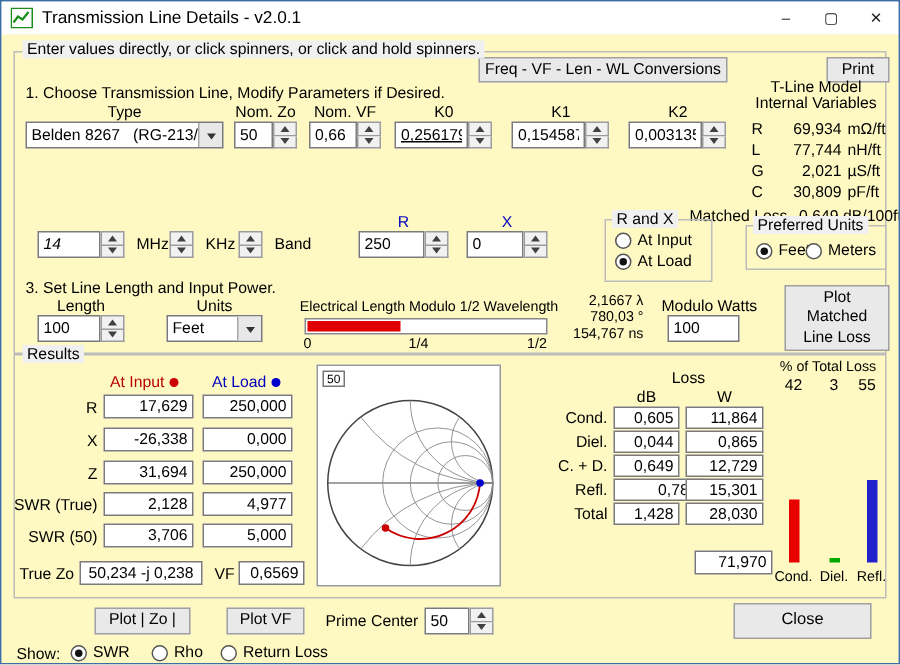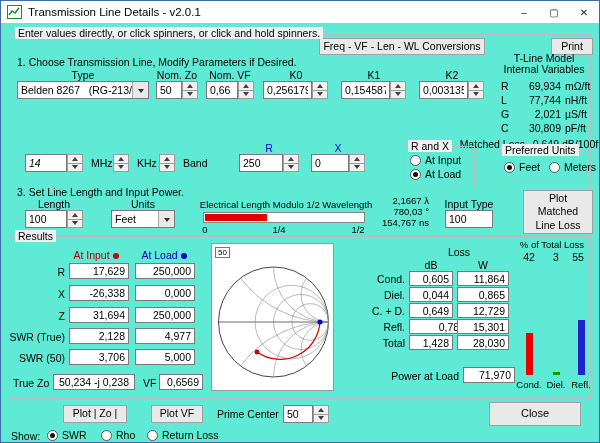--- a/index.html
+++ b/index.html
@@ -4,21 +4,21 @@
 <style>
   *{margin:0;padding:0;box-sizing:border-box}
   body{margin:0;background:#ffffff}
   .win{position:relative;width:600px;height:443px;border:1px solid #3a6ea5;background:#f0f0f0;
        font-family:"Liberation Sans",sans-serif;font-size:10.5px;color:#000;overflow:hidden}
   .titlebar{position:absolute;top:0;left:0;right:0;height:22px;background:#fff;display:flex;align-items:center}
   .app-icon{width:15px;height:14px;margin-left:6px;flex:none}
   .title{margin-left:6px;font-size:11.5px;white-space:nowrap}
   .capbtns{margin-left:auto;display:flex;height:100%}
   .capbtn{width:30px;display:flex;align-items:center;justify-content:center;font-size:10px;color:#222}
-  .client{position:absolute;top:22px;left:0;right:0;bottom:0;background:#5eead4}
+  .client{position:absolute;top:22px;left:0;right:0;bottom:0;background:#fef9c3}
   .grp{position:absolute;border:1px solid #bcbcbc}
   .cap{position:absolute;background:#f0f0f0;padding:0 3px;white-space:nowrap;z-index:2}
   .lbl{position:absolute;white-space:nowrap}
   .ctr{text-align:center}
   .rt{text-align:right}
   .sm{font-size:9.5px}
   .blue{color:#0000bb}
   .red{color:#b80000}
   .inp{position:absolute;height:18px;border:1px solid #7a7a7a;background:#fff;padding:1px 3px;
        font-family:"Liberation Sans",sans-serif;font-size:10.5px;color:#000}
@@ -90,21 +90,21 @@
     <input class="inp" style="left: 155px; top: 58px; width: 26px;" value="50">
     <span class="spin" style="left:181px;top:58px">
         <b class="u"></b>
         <b class="d"></b>
       </span>
     <input class="inp" style="left: 205px; top: 58px; width: 32px;" value="0,66">
     <span class="spin" style="left:237px;top:58px">
         <b class="u"></b>
         <b class="d"></b>
       </span>
-    <input class="inp" style="left: 262px; top: 58px; width: 49px;" value="0,256179">
+    <input class="inp" style="left: 262px; top: 58px; width: 49px; text-decoration: underline;" value="0,256179">
     <span class="spin" style="left:311px;top:58px">
         <b class="u"></b>
         <b class="d"></b>
       </span>
     <input class="inp" style="left: 340px; top: 58px; width: 49px;" value="0,154587">
     <span class="spin" style="left:389px;top:58px">
         <b class="u"></b>
         <b class="d"></b>
       </span>
     <input class="inp" style="left: 418px; top: 58px; width: 49px;" value="0,003135">
@@ -132,21 +132,21 @@
     <div class="lbl rt" style="left:436px;top:115px;width:88px">Matched Loss</div>
     <div class="lbl rt" style="left:526px;top:115px;width:32px">0,649</div>
     <div class="lbl" style="left:561px;top:115px">dB/100ft</div>
 
     <div class="grp" style="left:496px;top:127px;width:94px;height:30px"></div>
     <div class="cap" style="left:501px;top:121px">Preferred Units</div>
     <div class="radio on" style="left:503px;top:138px">
         <i></i>
         <span>Feet</span>
       </div>
-    <div class="radio" style="left:548px;top:138px">
+    <div class="radio" style="left:536px;top:138px">
         <i></i>
         <span>Meters</span>
       </div>
 
 
     <input class="inp" style="left: 24px; top: 131px; width: 42px; font-style: italic;" value="14">
     <span class="spin" style="left:66px;top:131px">
         <b class="u"></b>
         <b class="d"></b>
       </span>
@@ -206,21 +206,21 @@
       <div class="fill" style="width: 39%;"></div>
     </div>
     <div class="lbl ctr sm" style="left:200px;top:201px;width:8px">0</div>
     <div class="lbl ctr sm" style="left:270px;top:201px;width:16px">1/4</div>
     <div class="lbl ctr sm" style="left:349px;top:201px;width:16px">1/2</div>
 
     <div class="lbl rt sm" style="left:368px;top:172px;width:60px">2,1667 λ</div>
     <div class="lbl rt sm" style="left:368px;top:183px;width:60px">780,03 °</div>
     <div class="lbl rt sm" style="left:368px;top:194px;width:60px">154,767 ns</div>
 
-    <div class="lbl ctr" style="left:440px;top:175px;width:56px">Input Type</div>
+    <div class="lbl ctr" style="left:440px;top:175px;width:56px">Modulo Watts</div>
     <input class="inp" style="left: 444px; top: 187px; width: 48px;" value="100">
 
     <div class="btn" style="left:522px;top:167px;width:70px;height:44px;padding:0 10px">Plot Matched Line Loss</div>
 
     <div class="grp" style="left:8px;top:213px;width:582px;height:163px"></div>
     <div class="cap" style="left:14px;top:207px">Results</div>
 
     <div class="lbl ctr red" style="left:62px;top:226px;width:66px"><span>At Input</span><i class="dotc" style="background: rgb(204, 0, 0);"></i></div>
     <div class="lbl ctr blue" style="left:130px;top:226px;width:66px"><span>At Load</span><i class="dotc" style="background: rgb(0, 0, 204);"></i></div>
 
@@ -286,21 +286,20 @@
     <div class="ro" style="left:456px;top:280px;width:52px;height:15px">12,729</div>
 
     <div class="lbl rt" style="left:350px;top:298px;width:54px">Refl.</div>
     <div class="ro" style="left:408px;top:296px;width:60px;height:15px">0,780</div>
     <div class="ro" style="left:456px;top:296px;width:52px;height:15px">15,301</div>
 
     <div class="lbl rt" style="left:350px;top:314px;width:54px">Total</div>
     <div class="ro" style="left:408px;top:312px;width:44px;height:15px">1,428</div>
     <div class="ro" style="left:456px;top:312px;width:52px;height:15px">28,030</div>
 
-    <div class="lbl rt" style="left:366px;top:347px;width:92px">Power at Load</div>
     <div class="ro" style="left:462px;top:344px;width:52px">71,970</div>
 
     <div class="lbl ctr sm" style="left:510px;top:216px;width:82px">% of Total Loss</div>
     <div class="lbl ctr" style="left:520px;top:228px;width:16px">42</div>
     <div class="lbl ctr" style="left:549px;top:228px;width:12px">3</div>
     <div class="lbl ctr" style="left:569px;top:228px;width:16px">55</div>
     <div class="bar" style="left: 525px; height: 42px; top: 310px; background: rgb(232, 0, 0);"></div>
     <div class="bar" style="left: 552px; height: 3px; top: 349px; background: rgb(0, 168, 0);"></div>
     <div class="bar" style="left: 577px; height: 55px; top: 297px; background: rgb(34, 34, 204);"></div>
     <div class="lbl ctr sm" style="left:513px;top:356px;width:30px">Cond.</div>

